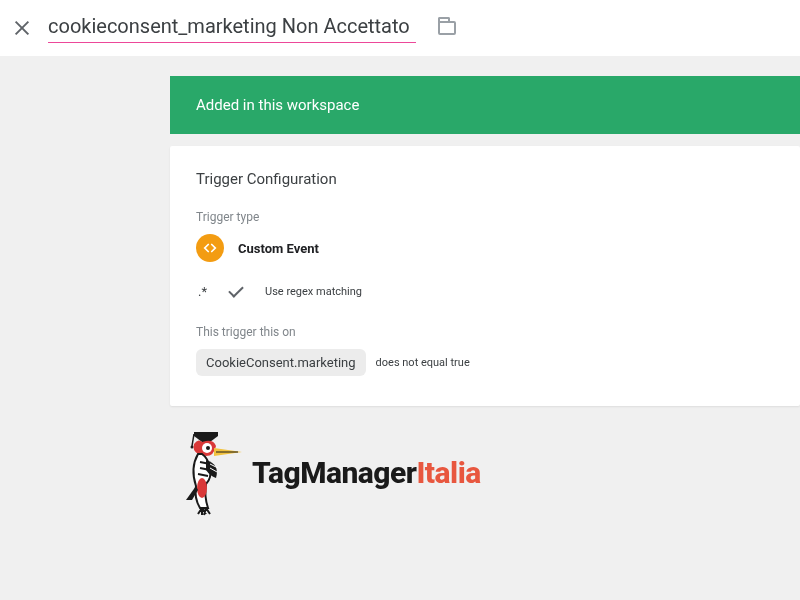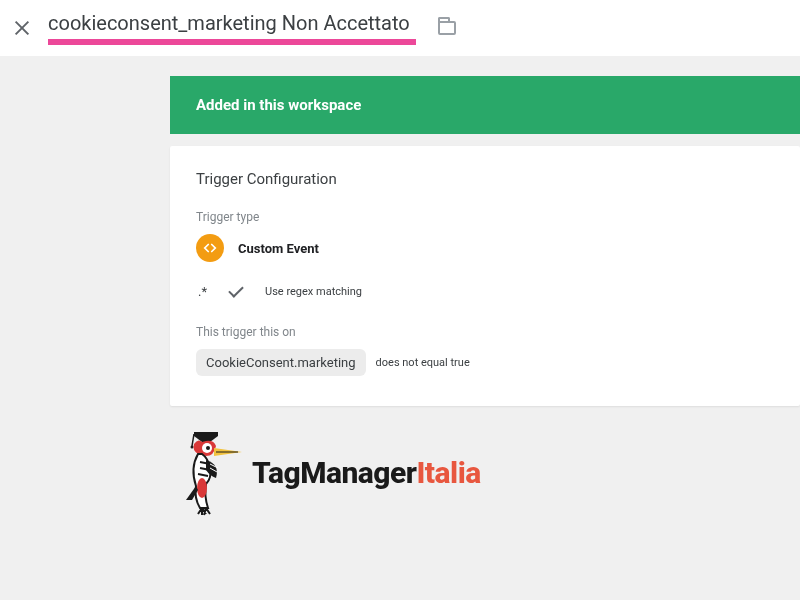--- a/index.html
+++ b/index.html
@@ -33,21 +33,21 @@
     width: 2px;
     height: 18px;
     background: #5f6368;
   }
   .close-x::before { transform: rotate(45deg); }
   .close-x::after { transform: rotate(-45deg); }
   .title {
     font-size: 20px;
     color: #3c4043;
     flex: 0 0 auto;
-    border-bottom: 6px solid #ec4899;
+    border-bottom: 1px solid #ec4899;
     padding-bottom: 4px;
     padding-right: 6px;
   }
   .folder-icon {
     width: 18px;
     height: 14px;
     border: 2px solid #9aa0a6;
     border-radius: 2px;
     position: relative;
     margin-left: 4px;
@@ -65,21 +65,21 @@
   }
   .content {
     padding: 0 0 0 170px;
     margin-top: 20px;
   }
   .banner {
     background: #29a869;
     color: #fff;
     padding: 20px 26px;
     font-size: 15px;
-    font-weight: 700;
+    font-weight: 400;
   }
   .card {
     background: #fff;
     margin-top: 12px;
     padding: 24px 20px 30px 26px;
     border-radius: 2px;
     box-shadow: 0 1px 2px rgba(0,0,0,0.08);
   }
   .card-title {
     font-size: 15px;

